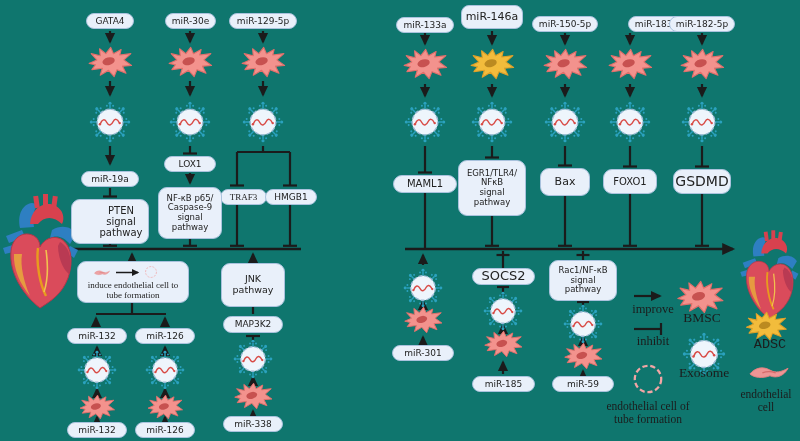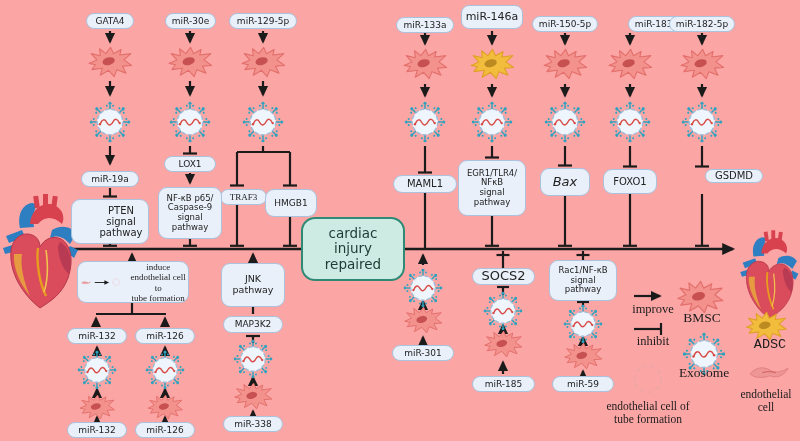--- a/index.html
+++ b/index.html
@@ -1,25 +1,25 @@
 <!DOCTYPE html>
 <html><head>
 <meta charset="utf-8">
 <style>
   html,body{margin:0;padding:0;background:#ffffff;}
-  #fig{position:relative;width:800px;height:441px;background:#fca5a5;overflow:hidden;
+  #fig{position:relative;width:800px;height:441px;background:#0f766e;overflow:hidden;
        font-family:"DejaVu Sans",sans-serif;}
   #wires{position:absolute;left:0;top:0;z-index:1;}
   .n{position:absolute;z-index:2;box-sizing:border-box;display:flex;align-items:center;
      justify-content:center;text-align:center;color:#222;white-space:pre-line;line-height:1.12;}
   .pill{background:#e9f0fa;border:1.4px solid #a9c2dd;border-radius:9px;font-size:9px;padding:0 2px;}
   .box{background:#e9f0fa;border:1.4px solid #a9c2dd;border-radius:9px;font-size:9.5px;padding:1px 2px;}
   .center-box{background:#cdeae3;border:2px solid #2e8a75;border-radius:14px;font-size:13.5px;color:#1b3b34;}
   .serif{font-family:"Liberation Serif","DejaVu Serif",serif;background:none;border:none;color:#1c1c1c;}
-  .induce{flex-direction:row;font-family:"Liberation Serif","DejaVu Serif",serif;font-size:9px;padding-top:2px;}
+  .induce{flex-direction:column;font-family:"Liberation Serif","DejaVu Serif",serif;font-size:9px;padding-top:2px;}
 </style>
 </head>
 <body>
 
 <div id="fig">
 
 <svg id="wires" width="800" height="441" viewBox="0 0 800 441">
   <defs>
     <marker id="ah" viewBox="0 0 8 8" refX="6.4" refY="4" markerWidth="5.2" markerHeight="5.2" orient="auto-start-reverse">
       <path d="M0,0.4 L7.7,4 L0,7.6 Z" fill="#1b1b1b"></path>
@@ -248,21 +248,21 @@
   <use href="#tube" x="631" y="362" width="34" height="34"></use>
   <use href="#endo" x="749" y="364" width="40" height="16"></use>
 </svg>
 
 <div class="n pill" style="left:86px;top:13px;width:48px;height:16px;">GATA4</div>
 <div class="n pill" style="left:165px;top:13px;width:51px;height:16px;">miR-30e</div>
 <div class="n pill" style="left:229px;top:13px;width:68px;height:16px;">miR-129-5p</div>
 <div class="n pill" style="left:81px;top:171px;width:58px;height:16px;">miR-19a</div>
 <div class="n pill" style="left:164px;top:156px;width:52px;height:16px;">LOX1</div>
 <div class="n pill" style="left:220px;top:189px;width:47px;height:16px;font-family:Liberation Serif, serif;">TRAF3</div>
-<div class="n pill" style="left:265px;top:189px;width:52px;height:28px;">HMGB1</div>
+<div class="n pill" style="left:265px;top:189px;width:52px;height:16px;">HMGB1</div>
 <div class="n box" style="left:71px;top:199px;width:78px;height:45px;font-size:10px;padding-left:24px;">PTEN
 signal
 pathway</div>
 <div class="n box" style="left:158px;top:187px;width:64px;height:52px;font-size:8.5px;">NF-κB p65/
 Caspase-9
 signal
 pathway</div>
 
 <div class="n box induce" style="left:77px;top:261px;width:112px;height:42px;">
   <svg width="82" height="15" viewBox="0 0 82 15">
@@ -277,38 +277,35 @@
 <div class="n box" style="left:221px;top:263px;width:64px;height:44px;">JNK
 pathway</div>
 <div class="n pill" style="left:223px;top:316px;width:60px;height:17px;">MAP3K2</div>
 <div class="n pill" style="left:223px;top:416px;width:60px;height:16px;">miR-338</div>
 
 <div class="n pill" style="left:67px;top:328px;width:60px;height:16px;">miR-132</div>
 <div class="n pill" style="left:135px;top:328px;width:60px;height:16px;">miR-126</div>
 <div class="n pill" style="left:67px;top:422px;width:60px;height:16px;">miR-132</div>
 <div class="n pill" style="left:135px;top:422px;width:60px;height:16px;">miR-126</div>
 
-<div class="n center-box" style="left:301px;top:217px;width:104px;height:64px;">cardiac
-injury
-repaired</div>
 
 <div class="n pill" style="left:396px;top:17px;width:58px;height:16px;">miR-133a</div>
 <div class="n pill" style="left:461px;top:5px;width:62px;height:24px;font-size:11px;border-radius:8px;">miR-146a</div>
 <div class="n pill" style="left:532px;top:16px;width:66px;height:16px;">miR-150-5p</div>
 <div class="n pill" style="left:628px;top:16px;width:66px;height:16px;">miR-183-5p</div>
 <div class="n pill" style="left:669px;top:16px;width:66px;height:16px;">miR-182-5p</div>
 
 <div class="n pill" style="left:393px;top:175px;width:64px;height:18px;font-size:10px;">MAML1</div>
 <div class="n box" style="left:458px;top:160px;width:68px;height:56px;font-size:8.5px;">EGR1/TLR4/
 NFκB
 signal
 pathway</div>
-<div class="n box" style="left:540px;top:168px;width:50px;height:28px;font-size:13px;font-style:italic;">Bax</div>
+<div class="n box" style="left:540px;top:168px;width:50px;height:28px;font-size:11px;">Bax</div>
 <div class="n box" style="left:603px;top:169px;width:54px;height:25px;font-size:10px;">FOXO1</div>
-<div class="n box" style="left:673px;top:169px;width:58px;height:14px;font-size:10px;margin-left:32px;">GSDMD</div>
+<div class="n box" style="left:673px;top:169px;width:58px;height:25px;font-size:14px;">GSDMD</div>
 
 <div class="n pill" style="left:392px;top:345px;width:62px;height:16px;">miR-301</div>
 <div class="n pill" style="left:472px;top:268px;width:63px;height:17px;font-size:13px;">SOCS2</div>
 <div class="n pill" style="left:472px;top:376px;width:63px;height:16px;text-align:center;">miR-185</div>
 <div class="n box" style="left:549px;top:260px;width:68px;height:41px;font-size:8.5px;">Rac1/NF-κB
 signal
 pathway</div>
 <div class="n pill" style="left:552px;top:376px;width:62px;height:16px;">miR-59</div>
 
 <div class="n serif" style="left:622px;top:302px;width:62px;height:14px;font-size:12.5px;">improve</div>

